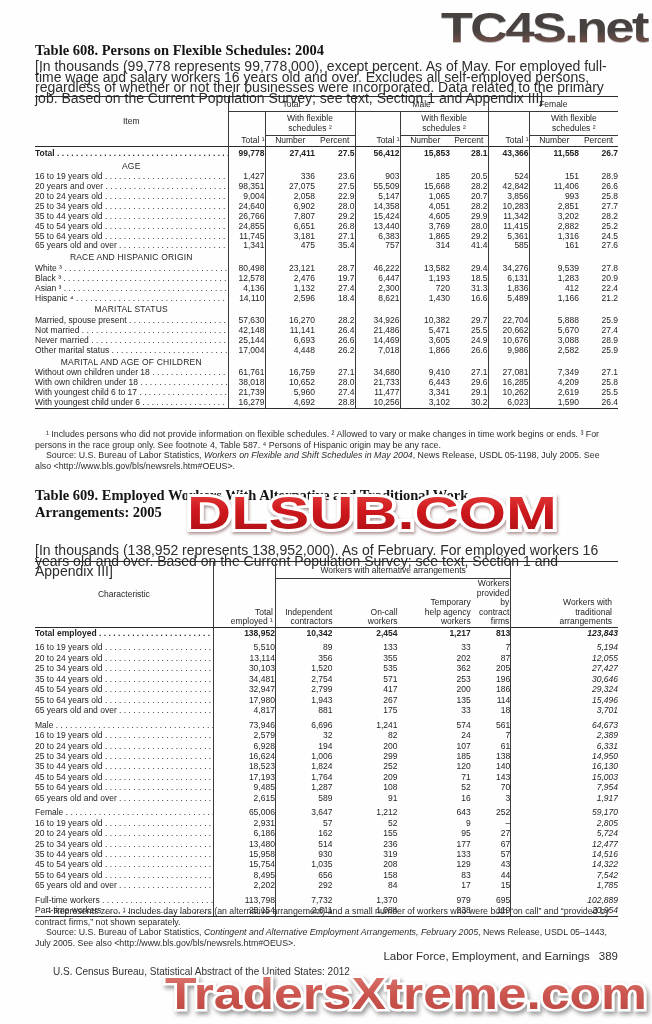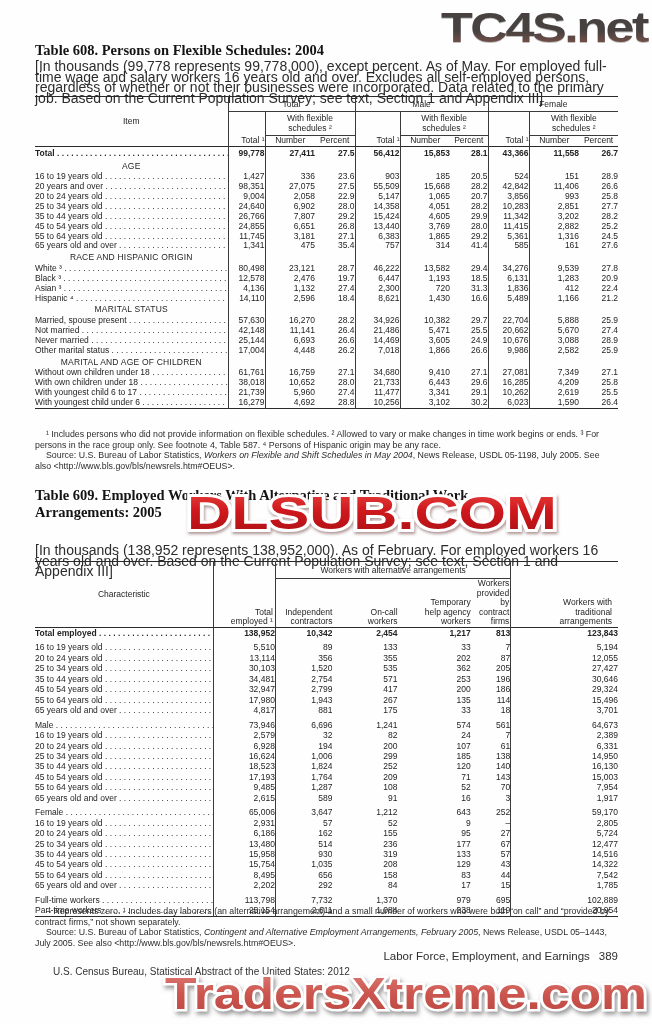--- a/index.html
+++ b/index.html
@@ -18,21 +18,21 @@
   table.stat td{padding:0;}
   .bR{border-right:1px solid #3a3a3a;}
   .bB{border-bottom:1px solid #3a3a3a;}
   .rule{border-bottom:1.6px solid #2a2a2a;}
   th.grp{text-align:center;height:14px;vertical-align:middle;}
   th.sub{vertical-align:middle;white-space:pre-line;line-height:9.5px;height:23px;}
   th.colh{vertical-align:bottom;white-space:pre-line;line-height:9.6px;padding-bottom:2px;}
   th.ctr{text-align:center;} th.rgt{text-align:right;padding-right:3px;margin-top:17px;}
   th.itemh{vertical-align:middle;text-align:center;}
   td.num{text-align:right;padding-right:3px;white-space:nowrap;overflow:hidden;}
-  td.trad{padding-right:13px;}
+  td.trad{padding-right:13px;font-style:italic;}
   td.lblcell{white-space:nowrap;overflow:hidden;padding-left:2px;}
   td.lblcell .lead::after{content:" . . . . . . . . . . . . . . . . . . . . . . . . . . . . . . . . . . . . . . . . . . . . . . . . . . . .";}
   td.ind{padding-left:10px;}
   td.sec{text-align:center;white-space:nowrap;overflow:hidden;letter-spacing:.2px;}
   tr.rw td{height:9.9px;line-height:9.9px;}
   tr.secrow td{height:11.5px;line-height:12.5px;vertical-align:bottom;}
   tr.boldrow td{font-weight:bold;height:13px;line-height:12px;vertical-align:middle;}
   tr.gap td{padding-top:4px;}
   table.t609 tr.rw td{height:10.45px;line-height:10.45px;}
   

